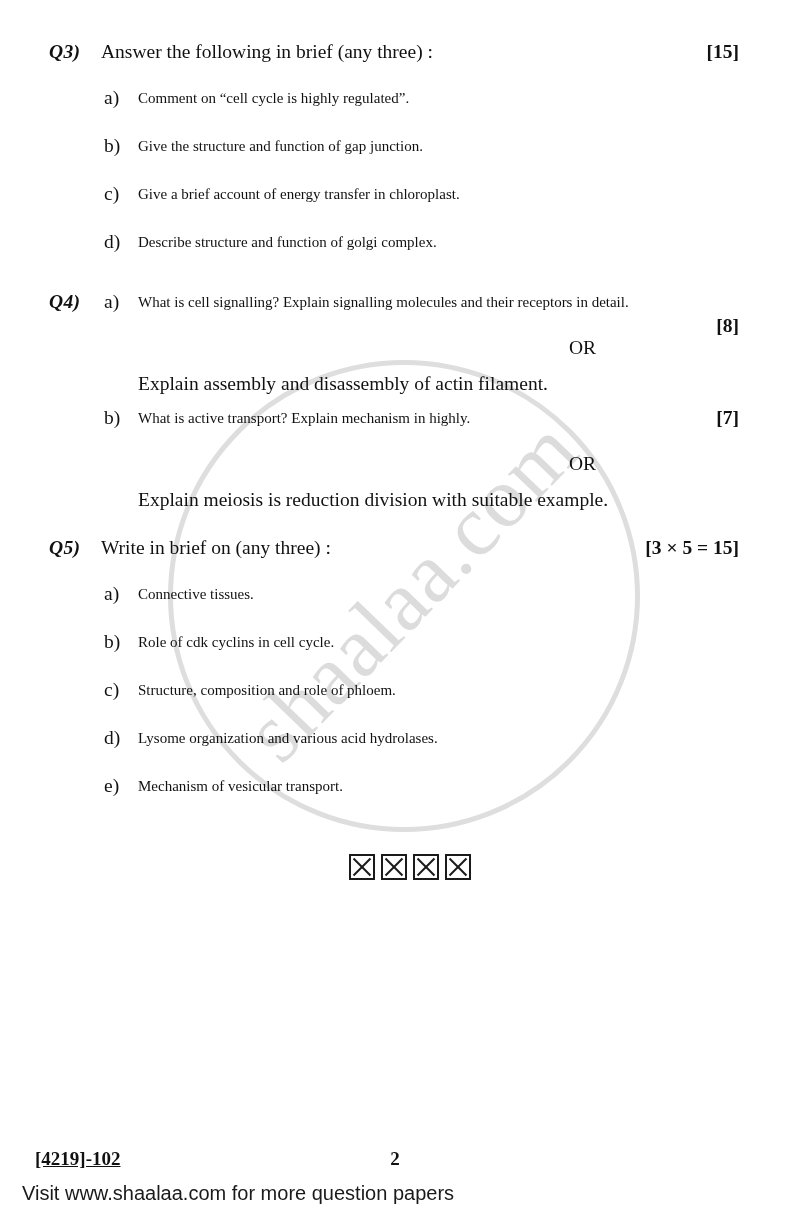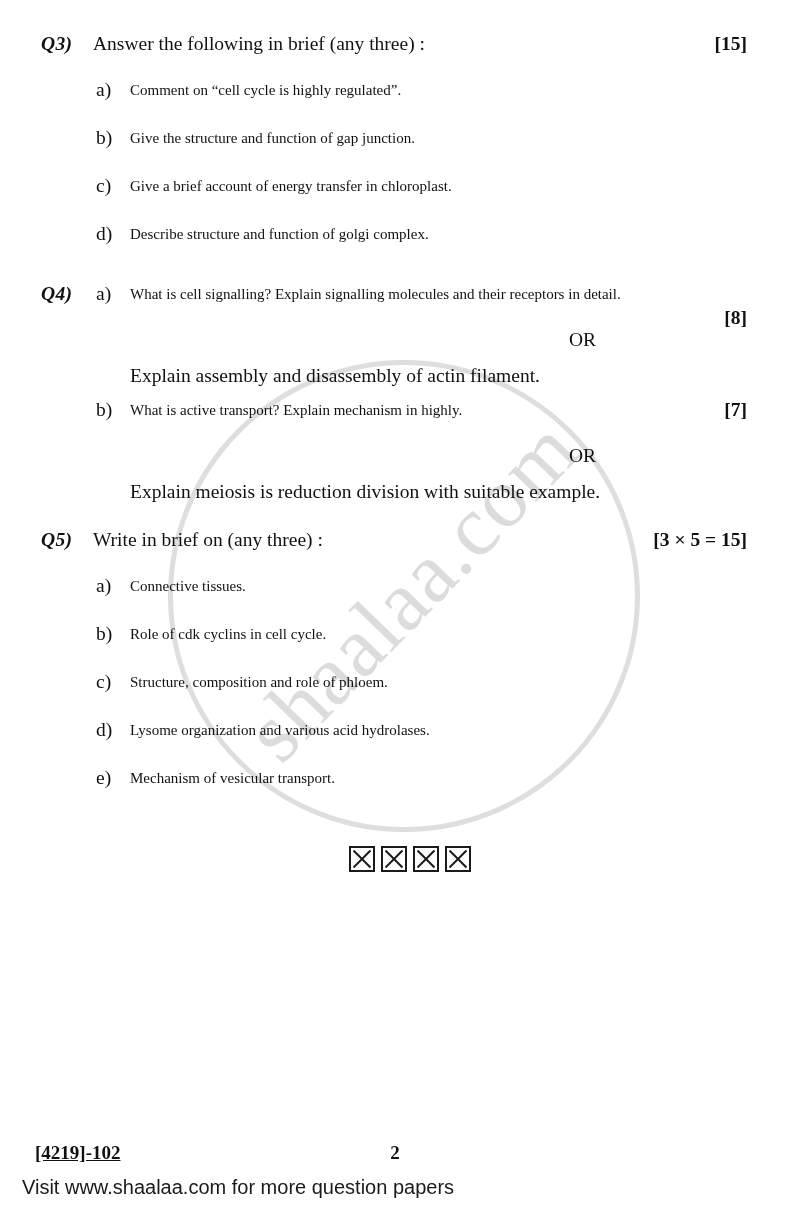--- a/index.html
+++ b/index.html
@@ -53,21 +53,21 @@
     transform: rotate(-46deg);
     transform-origin: 50% 50%;
     white-space: nowrap;
     letter-spacing: 1px;
   }
 
   
   #content {
     position: relative;
     z-index: 2;
-    padding: 8px;
+    padding: 16px;
   }
 
   .qblock {
     position: relative;
   }
 
   
   .qrow {
     position: relative;
     min-height: 36px;
@@ -199,21 +199,21 @@
     right: 0;
     top: 0;
     text-align: center;
     padding-right: 10px;
     font-weight: bold;
     font-size: 19px;
     line-height: 26px;
   }
   #site-note {
     padding-left: 22px;
-    padding-bottom: 6px;
+    padding-bottom: 0;
     font-family: "Liberation Sans", "DejaVu Sans", sans-serif;
     font-size: 20px;
     line-height: 26px;
     color: #1a1a1a;
   }
 </style>
 </head>
 <body>
 
 <div id="page">

